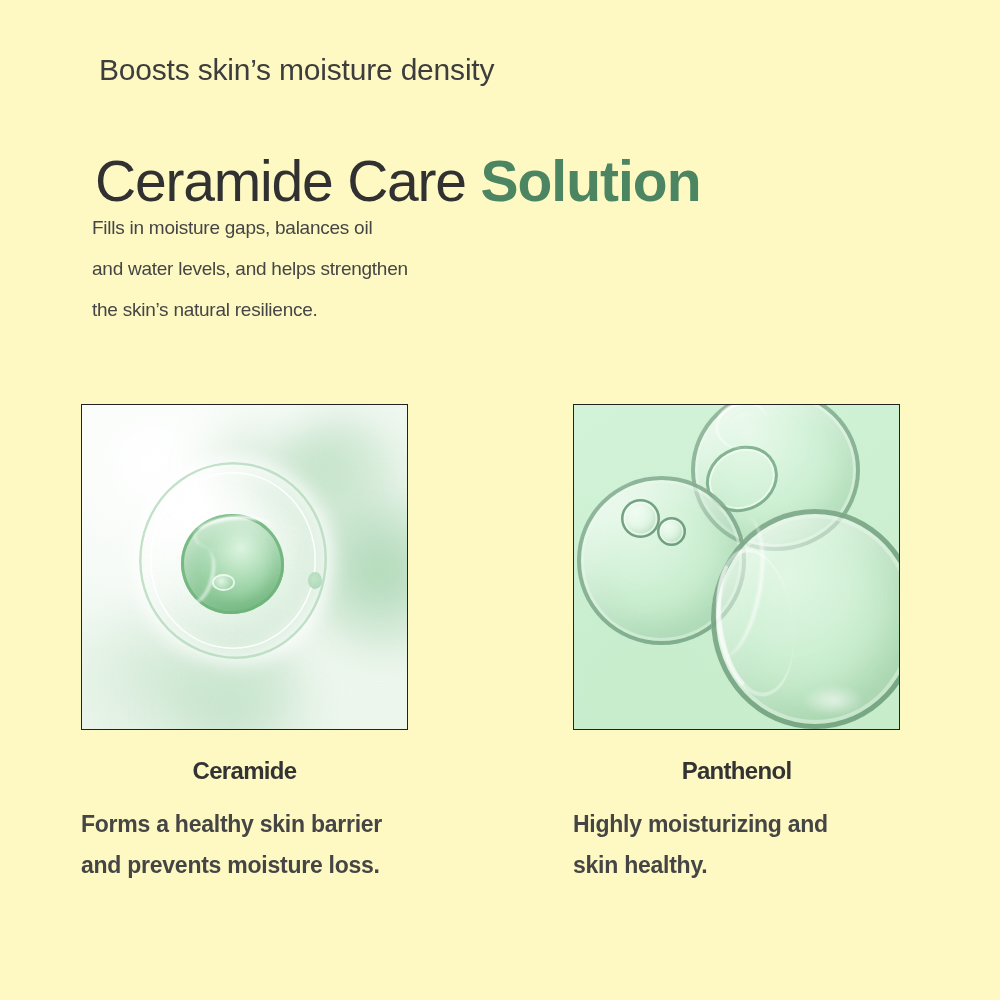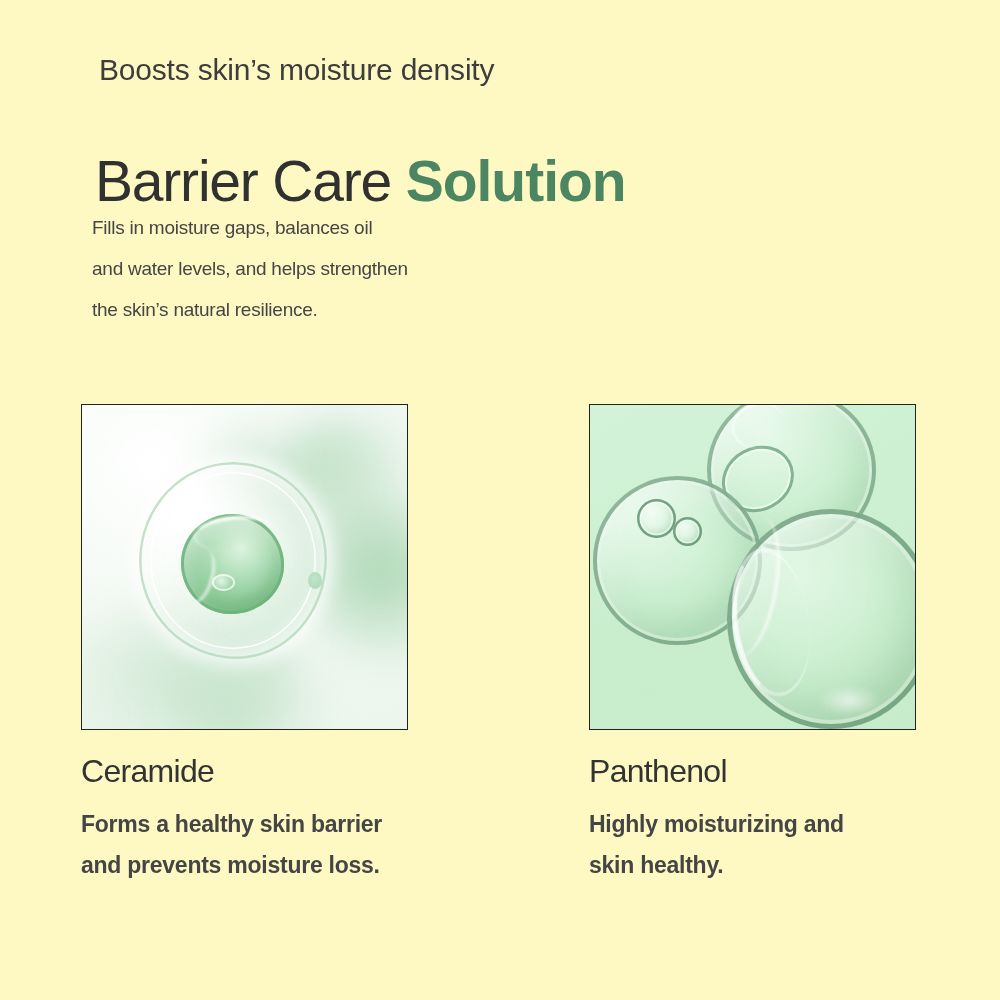--- a/index.html
+++ b/index.html
@@ -65,39 +65,40 @@
   }
   .lede .line { display: block; white-space: nowrap; }
 
   
   .card {
     position: absolute;
     top: 404px;
     width: 327px;
   }
   .card.left  { left: 81px;  }
-  .card.right { left: 573px; margin-left: 16px; }
+  .card.right { left: 573px; }
 
   .thumb {
     position: relative;
     width: 327px;
     height: 326px;
     overflow: hidden;
     border: 1px solid #222222;
     box-sizing: border-box;
   }
 
   .ing-name {
     margin-top: 22px;
-    font-size: 32px;
+    font-size: 24px;
     line-height: 38px;
-    font-weight: 400;
+    font-weight: 700;
     color: #333333;
     letter-spacing: -0.7px;
     white-space: nowrap;
+    text-align: center;
   }
 
   .ing-desc {
     margin-top: 14px;
     font-size: 23px;
     line-height: 41px;
     font-weight: 700;
     color: #454545;
     letter-spacing: -0.25px;
   }
@@ -358,21 +359,21 @@
     filter: blur(.8px);
   }
 </style>
 </head>
 <body>
 
 <div class="page">
 
   <div class="eyebrow">Boosts skin’s moisture density</div>
 
-  <h1 class="headline"><span>Barrier Care </span><span class="accent">Solution</span></h1>
+  <h1 class="headline"><span>Ceramide Care </span><span class="accent">Solution</span></h1>
 
   <div class="lede">
     <span class="line">Fills in moisture gaps, balances oil</span>
     <span class="line">and water levels, and helps strengthen</span>
     <span class="line">the skin’s natural resilience.</span>
   </div>
 
   <div class="card left">
 
     <div class="thumb">

